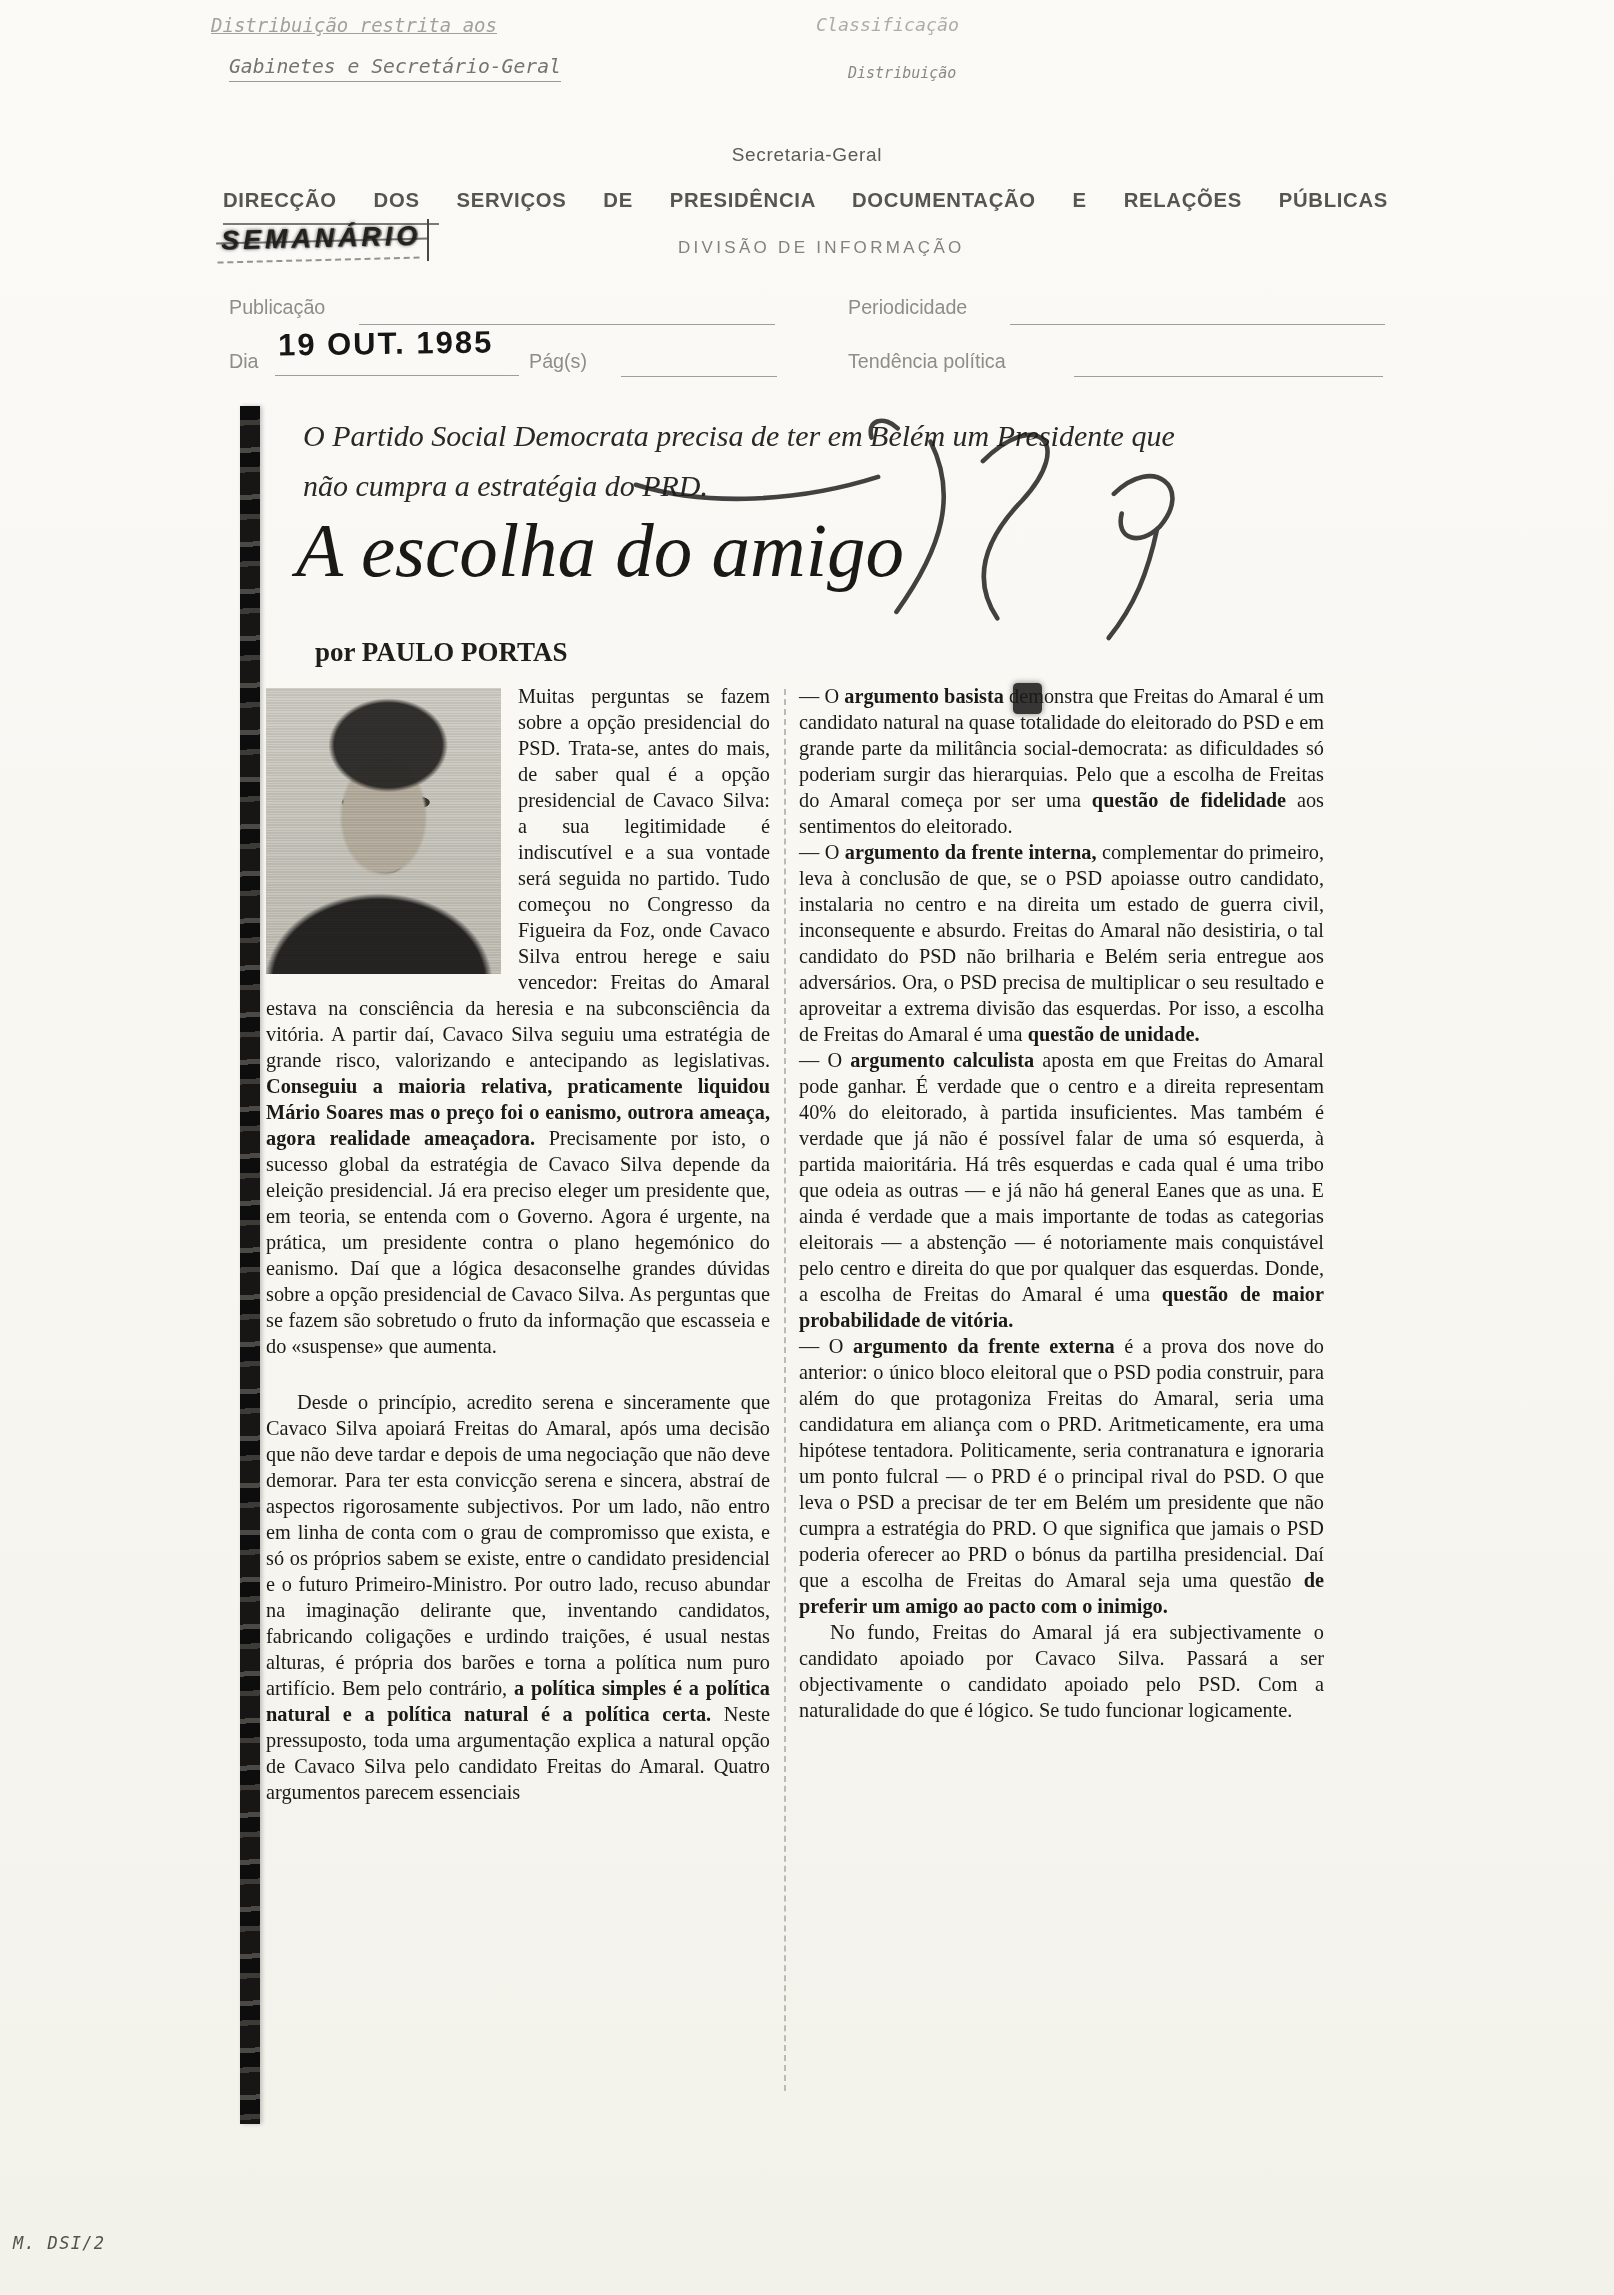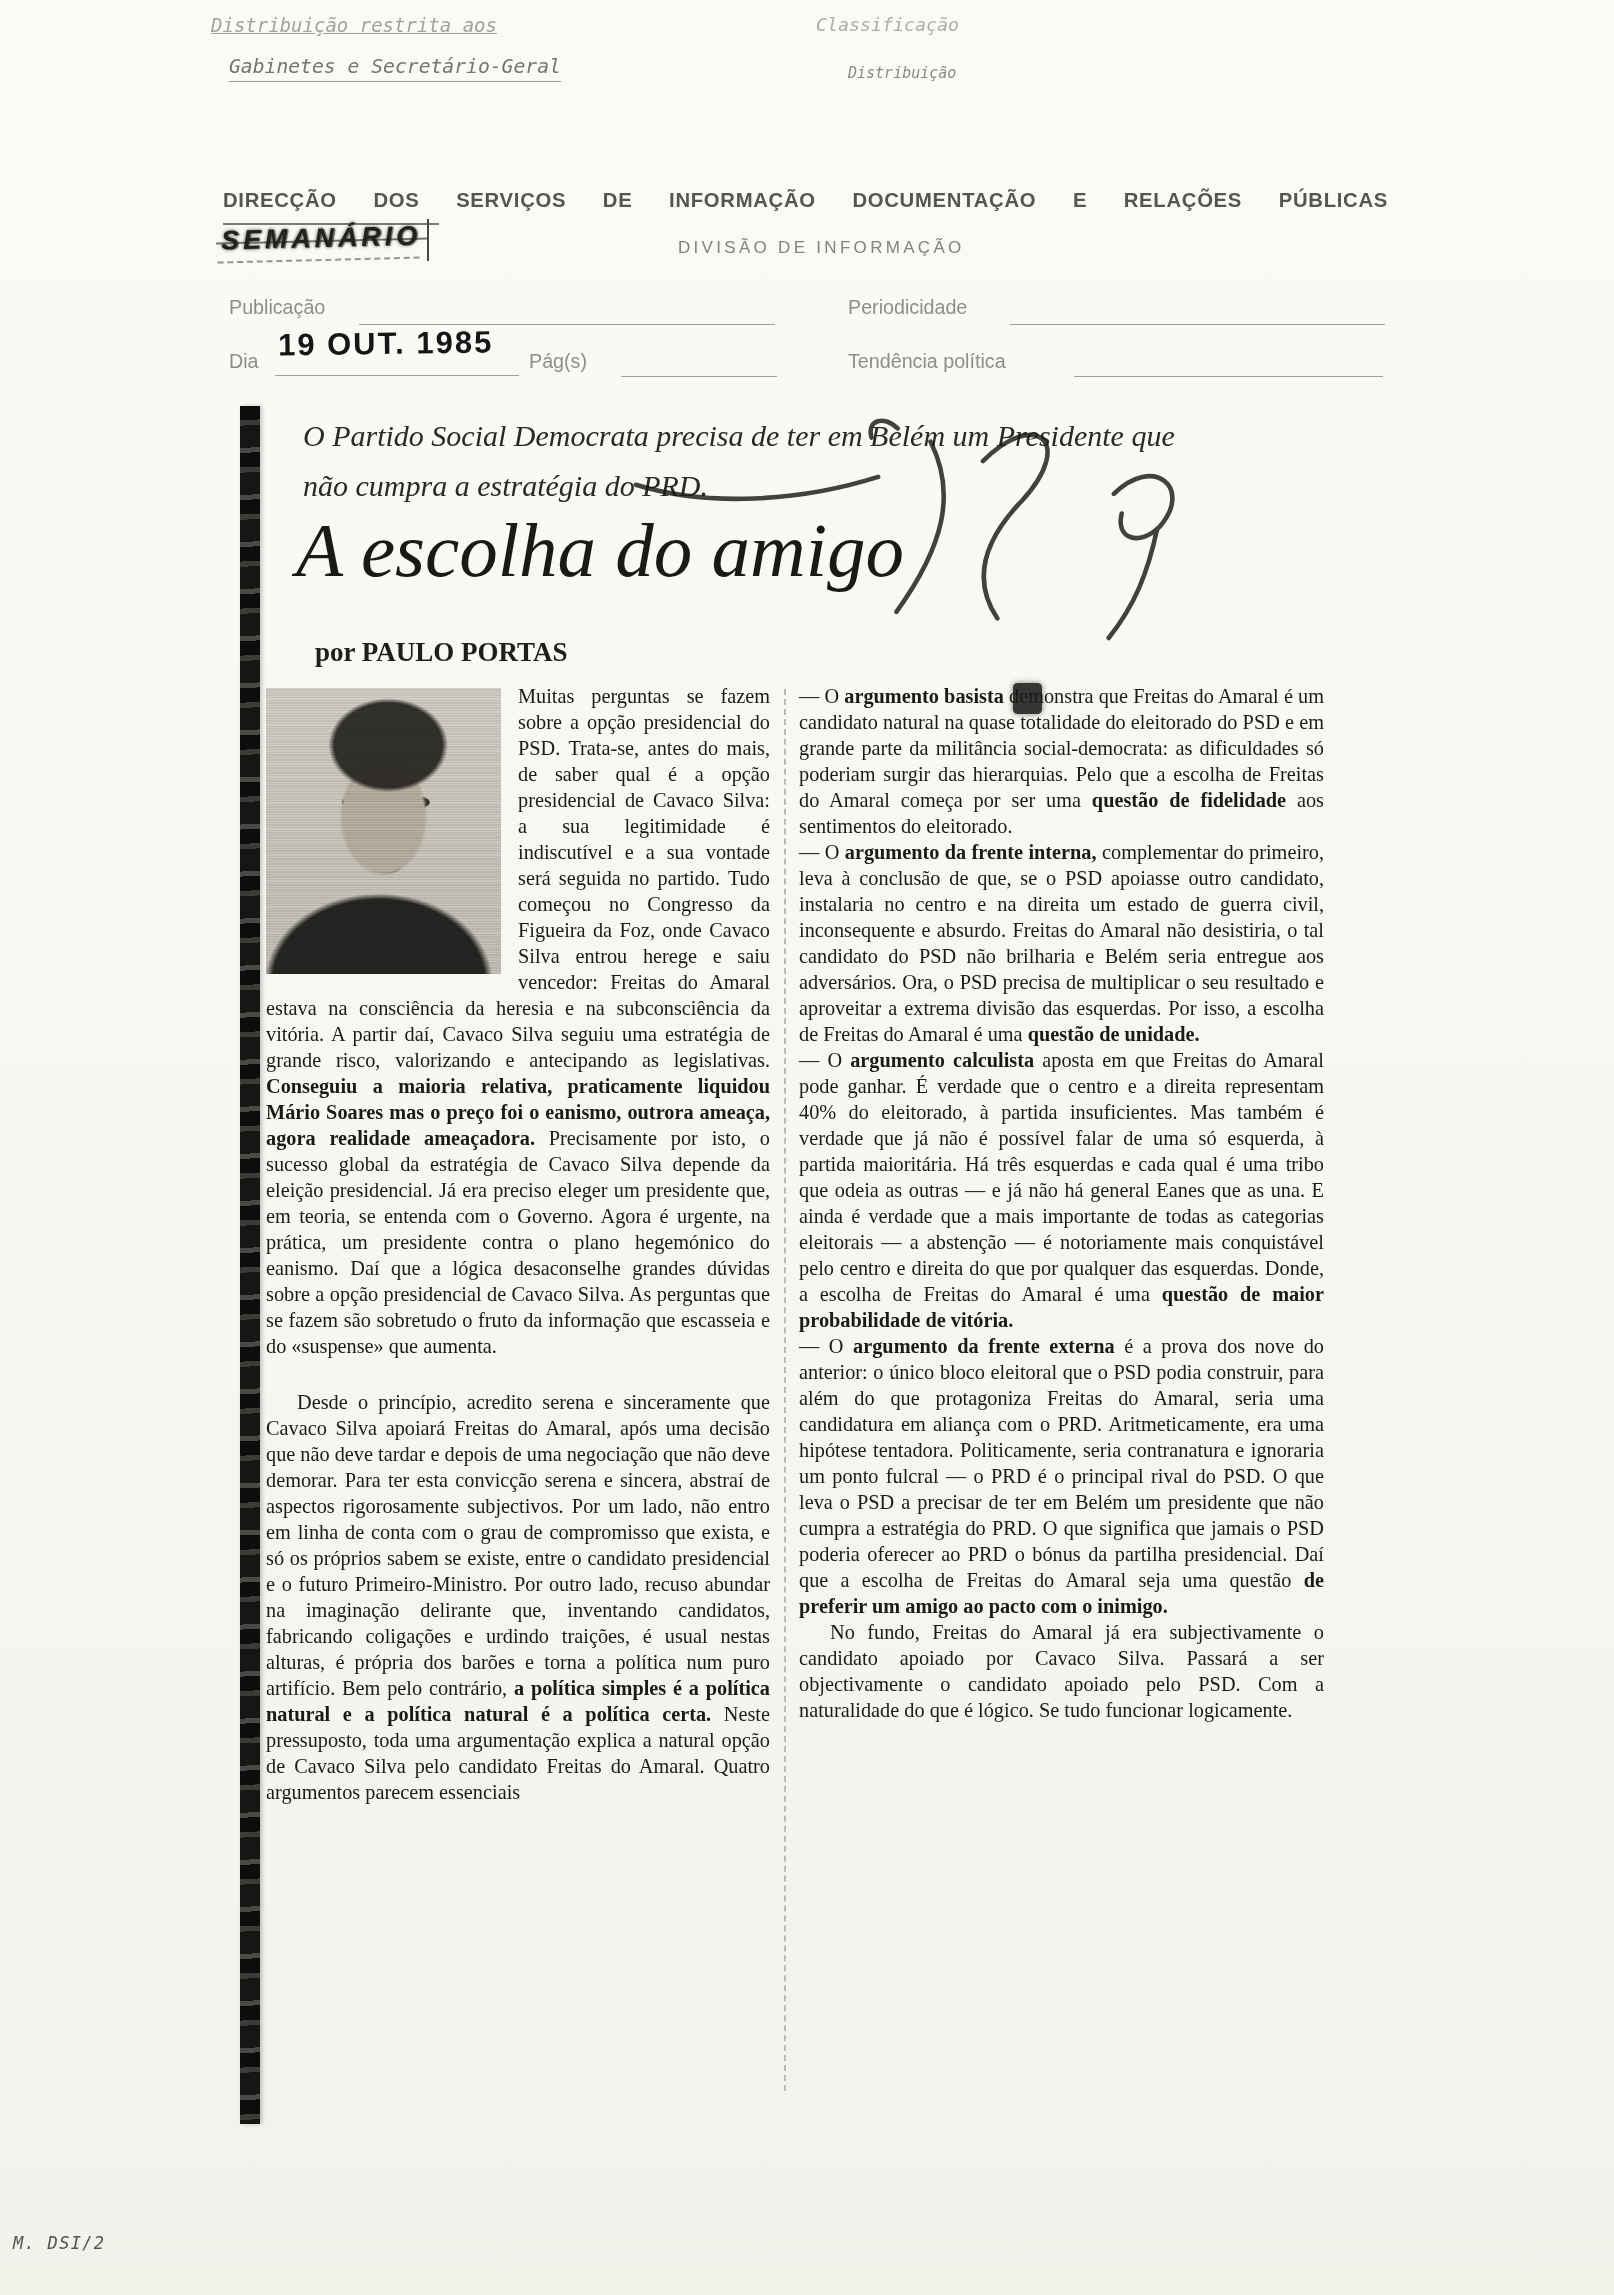--- a/index.html
+++ b/index.html
@@ -81,21 +81,22 @@
 </head>
 <body>
 
 <div class="page">
 
   <div class="abs typed tl1">Distribuição restrita aos</div>
   <div class="abs typed tl2 ul">Gabinetes e Secretário-Geral</div>
   <div class="abs typed tr1">Classificação</div>
   <div class="abs typed tr2">Distribuição</div>
 
-  <div class="abs dir">DIRECÇÃO DOS SERVIÇOS DE INFORMAÇÃO DOCUMENTAÇÃO E RELAÇÕES PÚBLICAS</div>
+  <div class="abs sub">Secretaria-Geral</div>
+  <div class="abs dir">DIRECÇÃO DOS SERVIÇOS DE PRESIDÊNCIA DOCUMENTAÇÃO E RELAÇÕES PÚBLICAS</div>
   <div class="abs dir-ul"></div>
 
   <div class="abs sem">SEMANÁRIO</div>
   <div class="abs sem-box"></div>
   <div class="abs divl">DIVISÃO DE INFORMAÇÃO</div>
 
   <div class="abs flabel lb-pub">Publicação</div>
   <div class="abs rule r-pub"></div>
   <div class="abs flabel lb-per">Periodicidade</div>
   <div class="abs rule r-per"></div>

